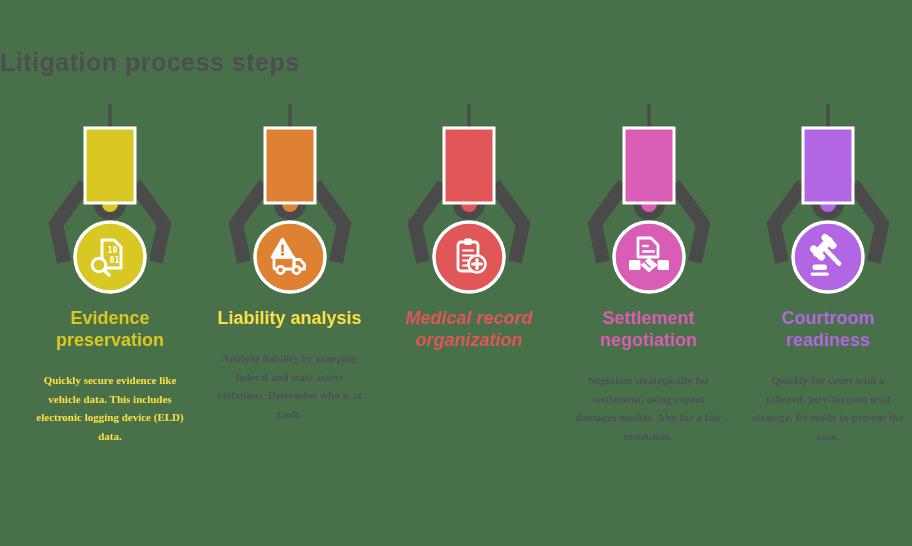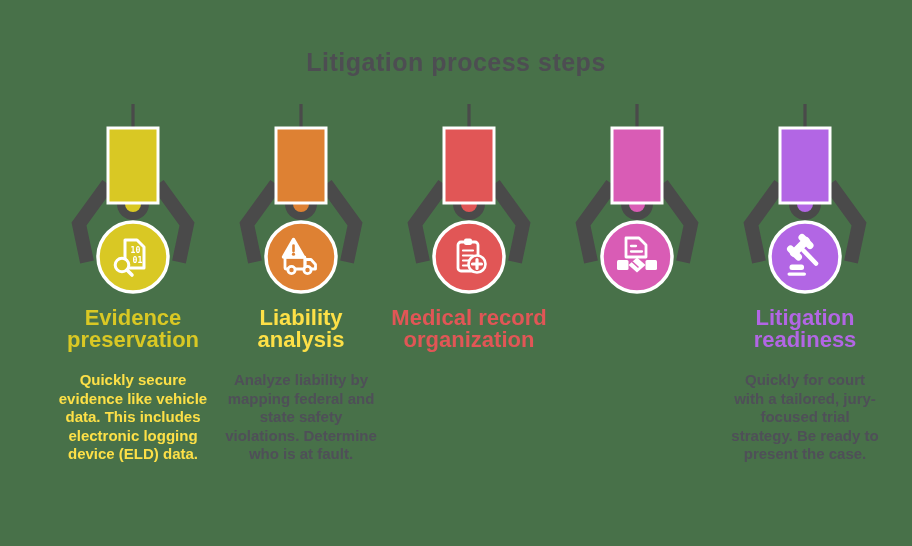--- a/index.html
+++ b/index.html
@@ -4,54 +4,54 @@
 <style>
   html,body{margin:0;padding:0;}
   body{
     width:912px;height:546px;overflow:hidden;
     font-family:"Liberation Sans",sans-serif;
     position:relative;
   }
   .canvas{width:912px;height:546px;}
   h1.page-title{
     margin:48px 0 17px 0;
-    text-align:center;
     font-size:25px;
     font-weight:bold;
     letter-spacing:.5px;
   }
   .steps-row{
     display:flex;
-    justify-content:center;
+    justify-content:space-between;
     align-items:flex-start;
     padding-left:26px;
   }
   .step-col{
     width:168px;
     flex:0 0 168px;
     display:flex;
     flex-direction:column;
     align-items:center;
   }
   .claw-wrap{width:168px;height:212px;}
   .step-title{
     margin:1px 0 0 0;
-    font-size:22px;
+    font-size:18px;
     line-height:22px;
     font-weight:bold;
     text-align:center;
     width:160px;
   }
   .step-desc{
     margin:20px 0 0 0;
-    font-size:15px;
+    font-size:11px;
     line-height:18.5px;
     font-weight:600;
     text-align:center;
     width:154px;
+    font-family:Liberation Serif, serif;
   }
 </style>
 </head>
 <body style="background: rgb(72, 113, 73);">
 
 <div class="canvas">
   <h1 class="page-title" style="color: rgb(77, 77, 82);">Litigation process steps</h1>
   <div class="steps-row">
   <div class="step-col">
     <div class="claw-wrap">
@@ -110,21 +110,21 @@
     <rect x="59" y="34" width="50" height="75" fill="#e15656" stroke="#fff" stroke-width="3"></rect>
     <circle cx="84" cy="163" r="35" fill="#e15656" stroke="#fff" stroke-width="3.5"></circle>
     <g transform="translate(60,139)">
     <rect x="13" y="9" width="20" height="29" rx="3" fill="none" stroke="#fff" stroke-width="2.8"></rect>
     <rect x="19" y="5.5" width="8" height="6.5" rx="2" fill="#fff"></rect>
     <path d="M18 17.5 h10 M18 22.5 h10 M18 27.5 h7 M18 32.5 h7" stroke="#fff" stroke-width="2.2" stroke-linecap="round"></path>
     <circle cx="32" cy="31" r="8.5" fill="#e15656" stroke="#fff" stroke-width="2.6"></circle>
     <path d="M32 26.5 v9 M27.5 31 h9" stroke="#fff" stroke-width="3.2" stroke-linecap="round"></path>
             </g>
   </svg></div>
-    <h2 class="step-title" style="color: rgb(225, 86, 86);">Medical record organization</h2>
+    <h2 class="step-title" style="color: rgb(225, 86, 86); font-style: italic;">Medical record organization</h2>
   </div>
 
   <div class="step-col">
     <div class="claw-wrap">
   <svg width="168" height="212" viewBox="0 0 168 212">
     <rect x="82.4" y="10" width="3.2" height="26" fill="#4a4a4a"></rect>
     <path d="M59 90 L30 130 L38 168" fill="none" stroke="#4a4a4a" stroke-width="14"></path>
     <path d="M109 90 L138 130 L130 168" fill="none" stroke="#4a4a4a" stroke-width="14"></path>
     <circle cx="84" cy="110" r="16" fill="#4a4a4a"></circle>
     <circle cx="84" cy="110" r="8" fill="#d95cb5"></circle>
@@ -132,20 +132,22 @@
     <circle cx="84" cy="163" r="35" fill="#d95cb5" stroke="#fff" stroke-width="3.5"></circle>
     <g transform="translate(60,139)">
     <path d="M13 5 h13 l7 7 v12 h-20 z" fill="none" stroke="#fff" stroke-width="2.8" stroke-linejoin="round"></path>
     <path d="M18 13 h5 M18 18.5 h11" stroke="#fff" stroke-width="2.3" stroke-linecap="round"></path>
     <rect x="4" y="27" width="11.5" height="10" rx="1.5" fill="#fff"></rect>
     <rect x="32.5" y="27" width="11.5" height="10" rx="1.5" fill="#fff"></rect>
     <path d="M24 24.5 l8.5 7.5 l-8.5 7.5 l-8.5 -7.5 z" fill="#fff"></path>
     <path d="M19.5 29 l5.5 5" stroke="#d95cb5" stroke-width="1.6" stroke-linecap="round"></path>
             </g>
   </svg></div>
+    <h2 class="step-title" style="color: rgb(217, 92, 181);">Settlement negotiation</h2>
+    <p class="step-desc" style="color: rgb(79, 79, 88);">Negotiate strategically for settlement, using expert damages models. Aim for a fair resolution.</p>
   </div>
 
   <div class="step-col">
     <div class="claw-wrap">
   <svg width="168" height="212" viewBox="0 0 168 212">
     <rect x="82.4" y="10" width="3.2" height="26" fill="#4a4a4a"></rect>
     <path d="M59 90 L30 130 L38 168" fill="none" stroke="#4a4a4a" stroke-width="14"></path>
     <path d="M109 90 L138 130 L130 168" fill="none" stroke="#4a4a4a" stroke-width="14"></path>
     <circle cx="84" cy="110" r="16" fill="#4a4a4a"></circle>
     <circle cx="84" cy="110" r="8" fill="#b266e4"></circle>
@@ -153,17 +155,17 @@
     <circle cx="84" cy="163" r="35" fill="#b266e4" stroke="#fff" stroke-width="3.5"></circle>
     <g transform="translate(60,139)">
     <path d="M13 20 L25 8" stroke="#fff" stroke-width="8" stroke-linecap="round"></path>
     <path d="M21 4.5 L29 12.5" stroke="#fff" stroke-width="7" stroke-linecap="round"></path>
     <path d="M9.5 16 L17.5 24" stroke="#fff" stroke-width="7" stroke-linecap="round"></path>
     <path d="M22.5 17.5 L35 30.5" stroke="#fff" stroke-width="4.6" stroke-linecap="round"></path>
     <rect x="8.5" y="31.5" width="14.5" height="5.5" rx="2.5" fill="#fff"></rect>
     <rect x="6.5" y="39.5" width="18.5" height="3.2" rx="1.6" fill="#fff"></rect>
             </g>
   </svg></div>
-    <h2 class="step-title" style="color: rgb(178, 102, 228);">Litigation readiness</h2>
+    <h2 class="step-title" style="color: rgb(178, 102, 228);">Courtroom readiness</h2>
     <p class="step-desc" style="color: rgb(79, 79, 88);">Quickly for court with a tailored, jury-focused trial strategy. Be ready to present the case.</p>
   </div>
 </div>
 </div>
 
 </body></html>

